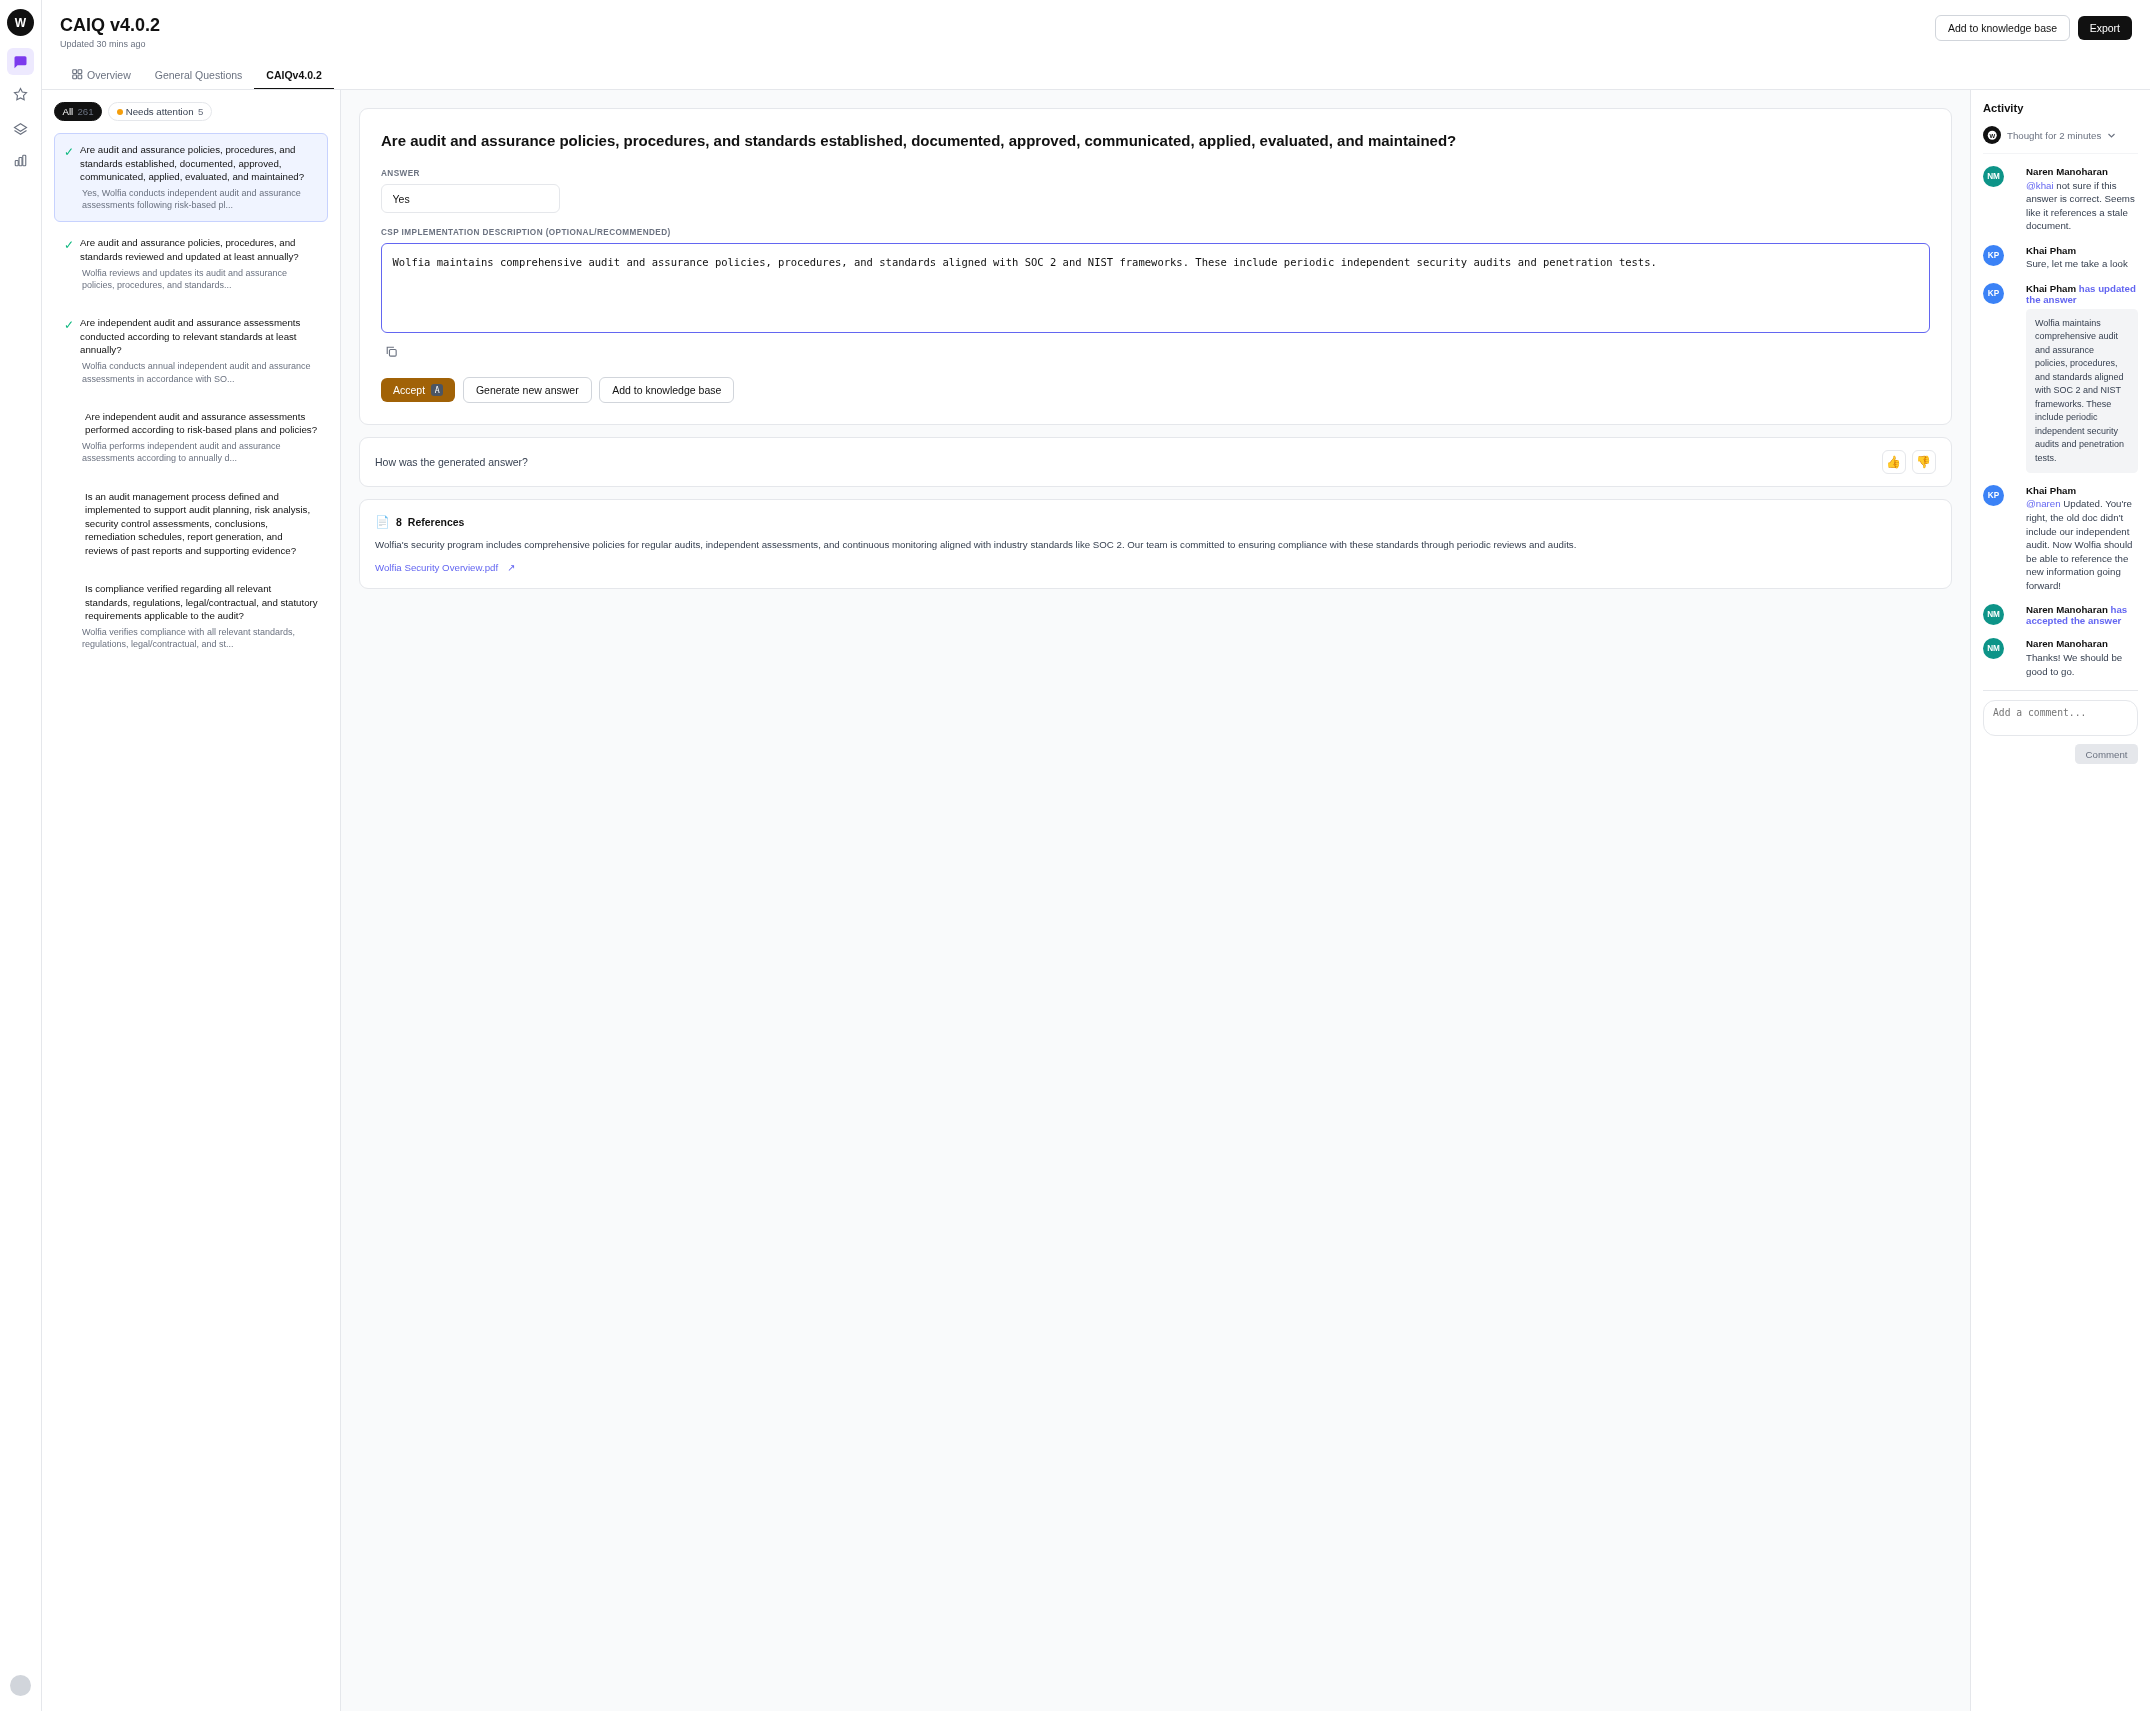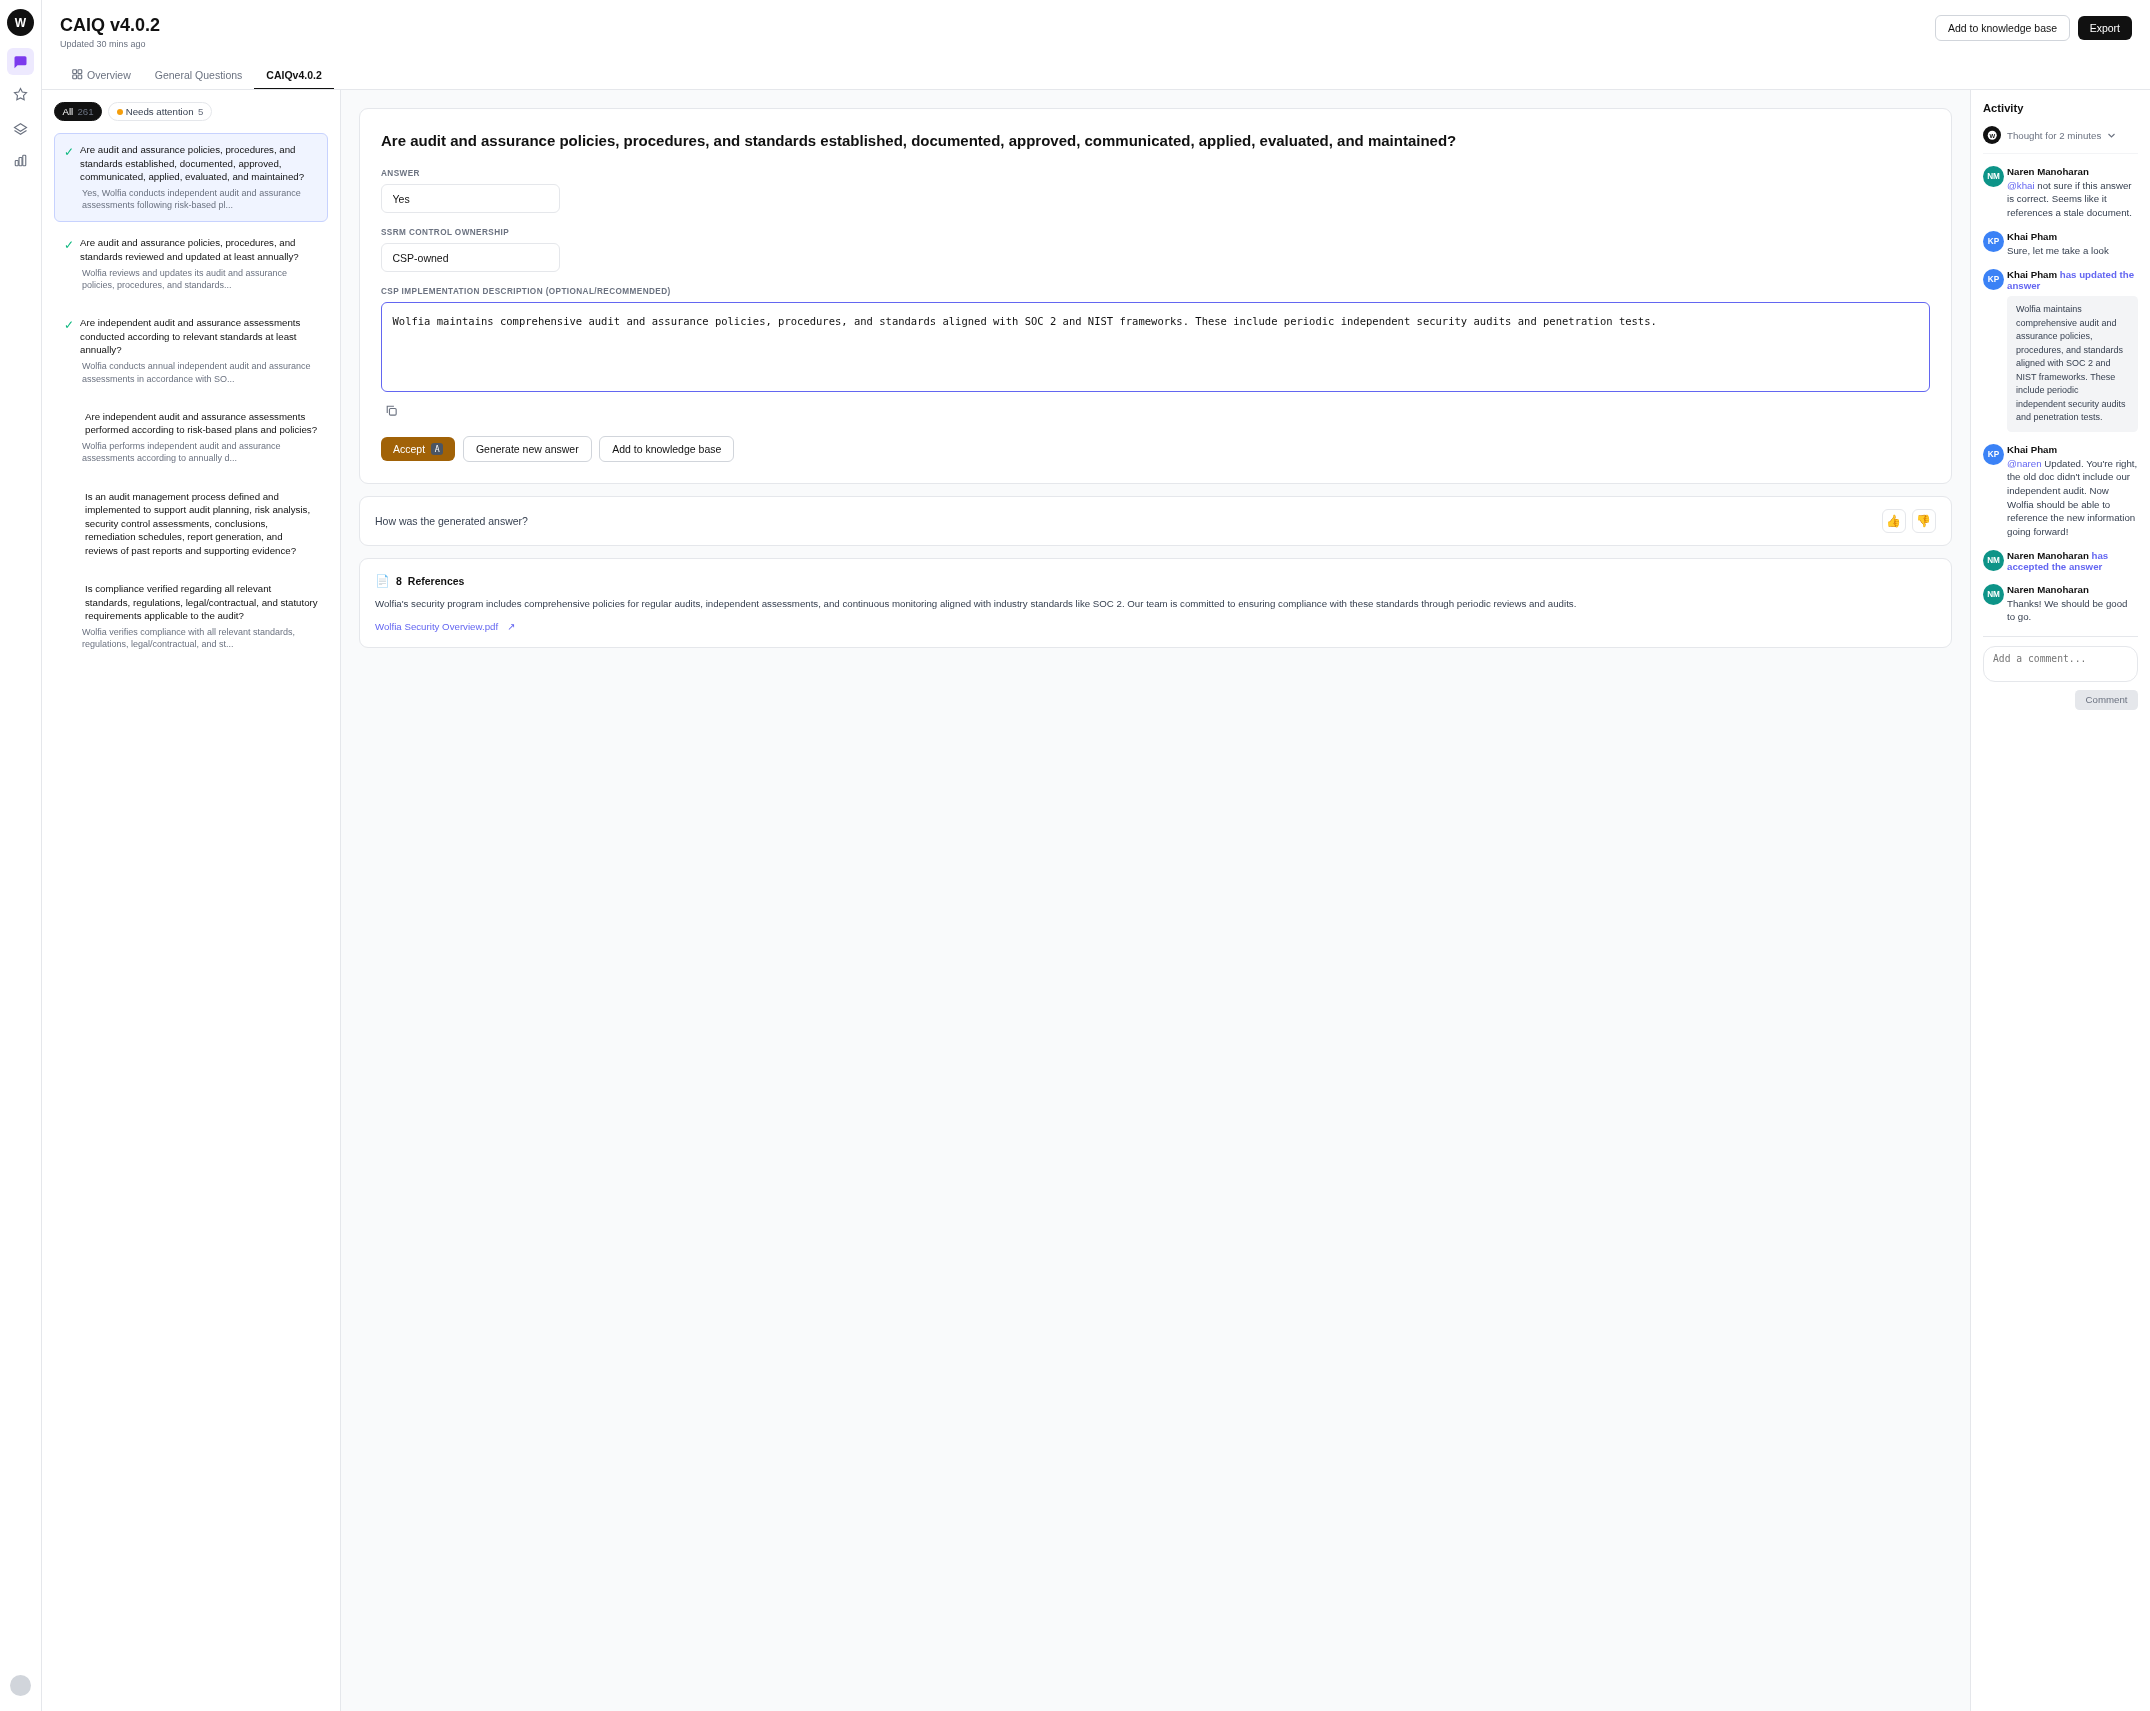--- a/index.html
+++ b/index.html
@@ -66,21 +66,21 @@
     .references-header { display: flex; align-items: center; gap: 6px; font-size: 10.5px; font-weight: 600; margin-bottom: 9px; color: #111; }
     .ref-icon { color: #6b7280; font-size: 12px; }
     .ref-desc { font-size: 9.7px; color: #374151; line-height: 1.5; margin-bottom: 9px; }
     .ref-link { color: #6366f1; font-size: 9.7px; text-decoration: none; display: flex; align-items: center; gap: 9px; }
 
     
     .activity-panel { width: 180px; flex-shrink: 0; border-left: 0.7px solid #e5e7eb; background: #fff; overflow-y: auto; padding: 12px; }
     .activity-title { font-size: 11.2px; font-weight: 600; color: #111; margin-bottom: 12px; }
     .activity-thought { display: flex; align-items: center; gap: 6px; font-size: 9.7px; color: #6b7280; margin-bottom: 12px; padding-bottom: 9px; border-bottom: 0.7px solid #f3f4f6; cursor: pointer; }
     .thought-avatar { width: 18px; height: 18px; border-radius: 50%; background: #111; display: flex; align-items: center; justify-content: center; }
-    .activity-item { display: flex; gap: 3px; margin-bottom: 12px; }
+    .activity-item { display: flex; gap: 22px; margin-bottom: 12px; }
     .activity-avatar { width: 21px; height: 21px; border-radius: 50%; flex-shrink: 0; overflow: hidden; display: flex; align-items: center; justify-content: center; font-size: 8.2px; font-weight: 600; color: #fff; }
     .av-teal { background: #0d9488; }
     .av-blue { background: #3b82f6; }
     .activity-content { flex: 1; }
     .activity-name { font-size: 9.7px; font-weight: 600; color: #111; }
     .activity-text { font-size: 9.7px; color: #374151; line-height: 1.4; margin-top: 1.5px; }
     .mention { color: #6366f1; font-weight: 500; }
     .action-link { color: #6366f1; font-size: 9.7px; }
     .code-block { background: #f3f4f6; border-radius: 4.5px; padding: 7.5px 9px; font-size: 9px; color: #374151; line-height: 1.5; margin-top: 4.5px; }
     .comment-input-area { border-top: 0.7px solid #e5e7eb; padding-top: 9px; margin-top: 6px; }
@@ -230,24 +230,20 @@
     <div class="center-panel">
 
       <div class="question-card">
         <div class="question-title">Are audit and assurance policies, procedures, and standards established, documented, approved, communicated, applied, evaluated, and maintained?</div>
 
         <div class="field-section">
           <div class="field-label">ANSWER</div>
           <input class="field-input" type="text" value="Yes" style="">
         </div>
 
-        <div class="field-section">
-          <div class="field-label">SSRM CONTROL OWNERSHIP</div>
-          <input class="field-input" type="text" value="CSP-owned" style="">
-        </div>
 
         <div class="field-section">
           <div class="field-label">CSP IMPLEMENTATION DESCRIPTION (OPTIONAL/RECOMMENDED)</div>
           <textarea class="textarea-field" style="">Wolfia maintains comprehensive audit and assurance policies, procedures, and standards aligned with SOC 2 and NIST frameworks. These include periodic independent security audits and penetration tests.</textarea>
           <div class="copy-icon-btn">
             <svg width="13.4" height="13.4" viewBox="0 0 18 18" fill="none" stroke="currentColor" stroke-width="1.5">
               <rect x="6" y="6" width="9" height="9" rx="1.5"></rect>
               <path d="M3 12V3h9"></path>
             </svg>
           </div>

